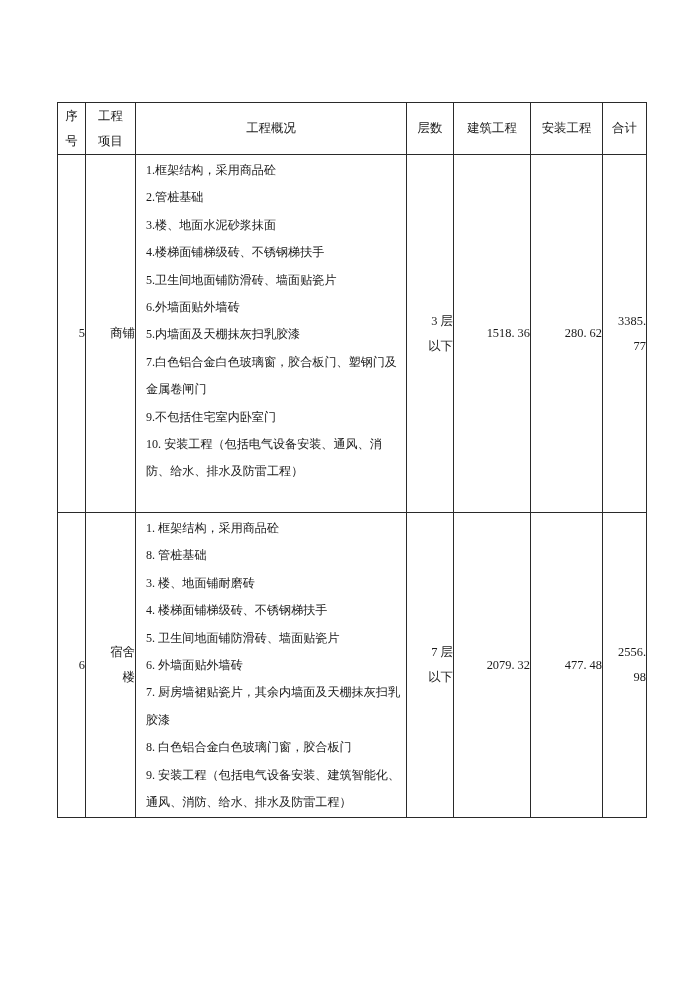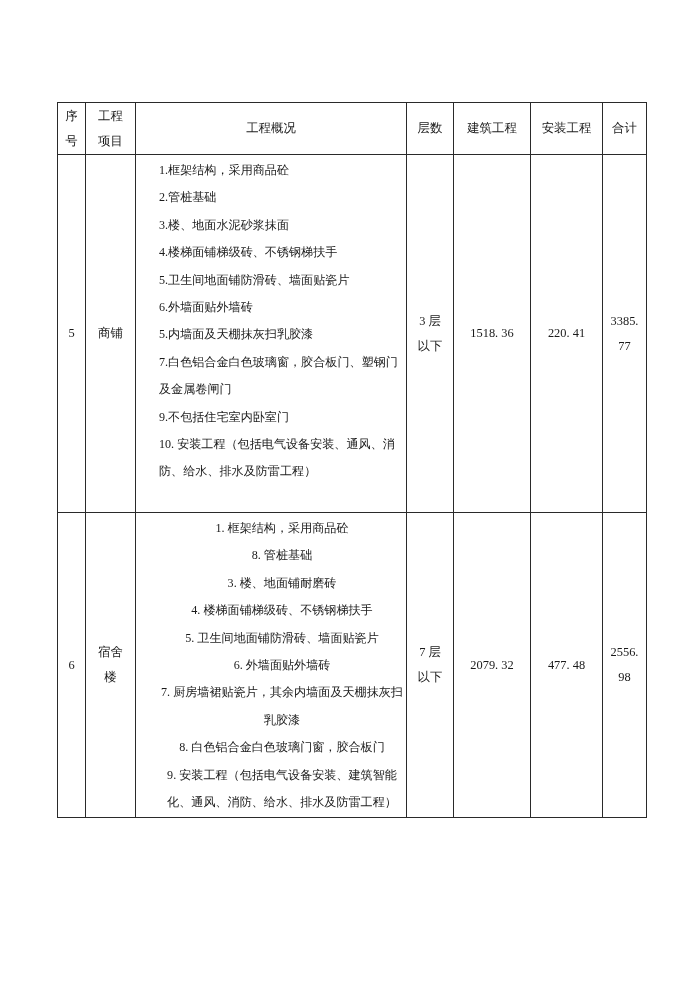--- a/index.html
+++ b/index.html
@@ -35,38 +35,38 @@
   tr.data-row-5 { height: 358px; }
   tr.data-row-6 { height: 305px; }
 
   th.header-cell {
     text-align: center;
     vertical-align: middle;
     white-space: pre-line;
     line-height: 25px;
   }
   td.center-cell {
-    text-align: center;
+    text-align: right;
     vertical-align: middle;
     white-space: pre-line;
     line-height: 25px;
   }
   td.overview-cell {
     vertical-align: top;
     text-align: left;
   }
   .overview-box {
-    margin: 2px 1px 0 23px;
+    margin: 2px 1px 0 10px;
     overflow: hidden;
     line-height: 27.4px;
     font-size: 12.1px;
     letter-spacing: 0px;
   }
   tr.data-row-5 .overview-box { height: 354px; }
-  tr.data-row-6 .overview-box { height: 301px; text-align: center; }
+  tr.data-row-6 .overview-box { height: 301px; }
   .overview-line { white-space: normal; word-break: break-all; }
 </style>
 </head>
 <body>
 
 <table class="doc-table">
   <colgroup>
     <col style="width:28px">
     <col style="width:50px">
     <col style="width:271px">
@@ -101,21 +101,21 @@
             <div class="overview-line">6.外墙面贴外墙砖</div>
             <div class="overview-line">5.内墙面及天棚抹灰扫乳胶漆</div>
             <div class="overview-line">7.白色铝合金白色玻璃窗，胶合板门、塑钢门及金属卷闸门</div>
             <div class="overview-line">9.不包括住宅室内卧室门</div>
             <div class="overview-line">10. 安装工程（包括电气设备安装、通风、消防、给水、排水及防雷工程）</div>
           </div>
       </td>
       <td class="center-cell">3 层
 以下</td>
       <td class="center-cell">1518. 36</td>
-      <td class="center-cell">220. 41</td>
+      <td class="center-cell">280. 62</td>
       <td class="center-cell">3385. 77</td>
     </tr>
 
     <tr class="data-row-6">
       <td class="center-cell">6</td>
       <td class="center-cell">宿舍
 楼</td>
       <td class="overview-cell">
         <div class="overview-box">
             <div class="overview-line">1. 框架结构，采用商品砼</div>

